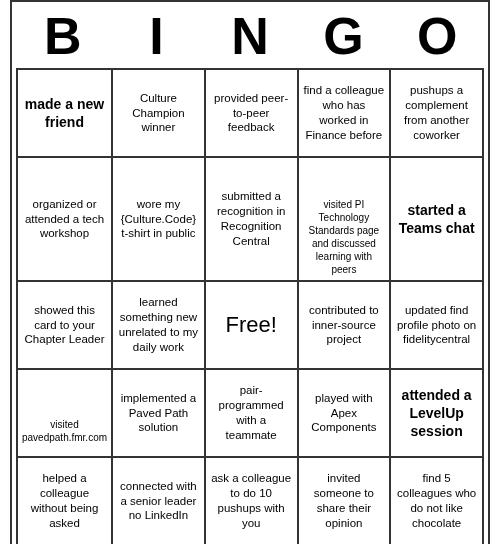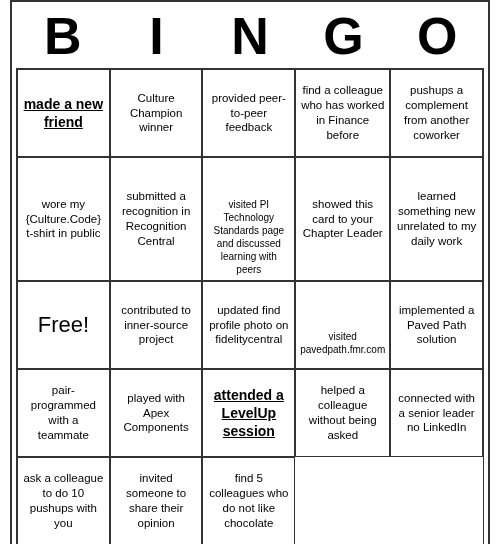--- a/index.html
+++ b/index.html
@@ -49,21 +49,20 @@
       color: #000;
       background: #fff;
     }
     .bingo-cell.free {
       font-size: 22px;
       font-weight: normal;
     }
     .bingo-cell.large-text {
       font-size: 14px;
       font-weight: bold;
-      text-decoration: underline;
     }
     .bingo-cell .small {
       font-size: 10px;
       margin-top: 36px;
     }
   </style>
 </head>
 <body>
 
 <div class="bingo-card">
@@ -73,25 +72,27 @@
     <span class="bingo-letter">N</span>
     <span class="bingo-letter">G</span>
     <span class="bingo-letter">O</span>
   </div>
   <div class="bingo-grid" id="grid">
       <div class="bingo-cell large-text">made a new friend</div>
       <div class="bingo-cell">Culture Champion winner</div>
       <div class="bingo-cell">provided peer-to-peer feedback</div>
       <div class="bingo-cell">find a colleague who has worked in Finance before</div>
       <div class="bingo-cell">pushups a complement from another coworker</div>
+      <div class="bingo-cell">organized or attended a tech workshop</div>
       <div class="bingo-cell">wore my {Culture.Code} t-shirt in public</div>
       <div class="bingo-cell">submitted a recognition in Recognition Central</div>
       <div class="bingo-cell">
         <span class="small">visited PI Technology Standards page and discussed learning with peers</span>
       </div>
+      <div class="bingo-cell large-text">started a Teams chat</div>
       <div class="bingo-cell">showed this card to your Chapter Leader</div>
       <div class="bingo-cell">learned something new unrelated to my daily work</div>
       <div class="bingo-cell free">Free!</div>
       <div class="bingo-cell">contributed to inner-source project</div>
       <div class="bingo-cell">updated find profile photo on fidelitycentral</div>
       <div class="bingo-cell">
         <span class="small">visited pavedpath.fmr.com</span>
       </div>
       <div class="bingo-cell">implemented a Paved Path solution</div>
       <div class="bingo-cell">pair-programmed with a teammate</div>

